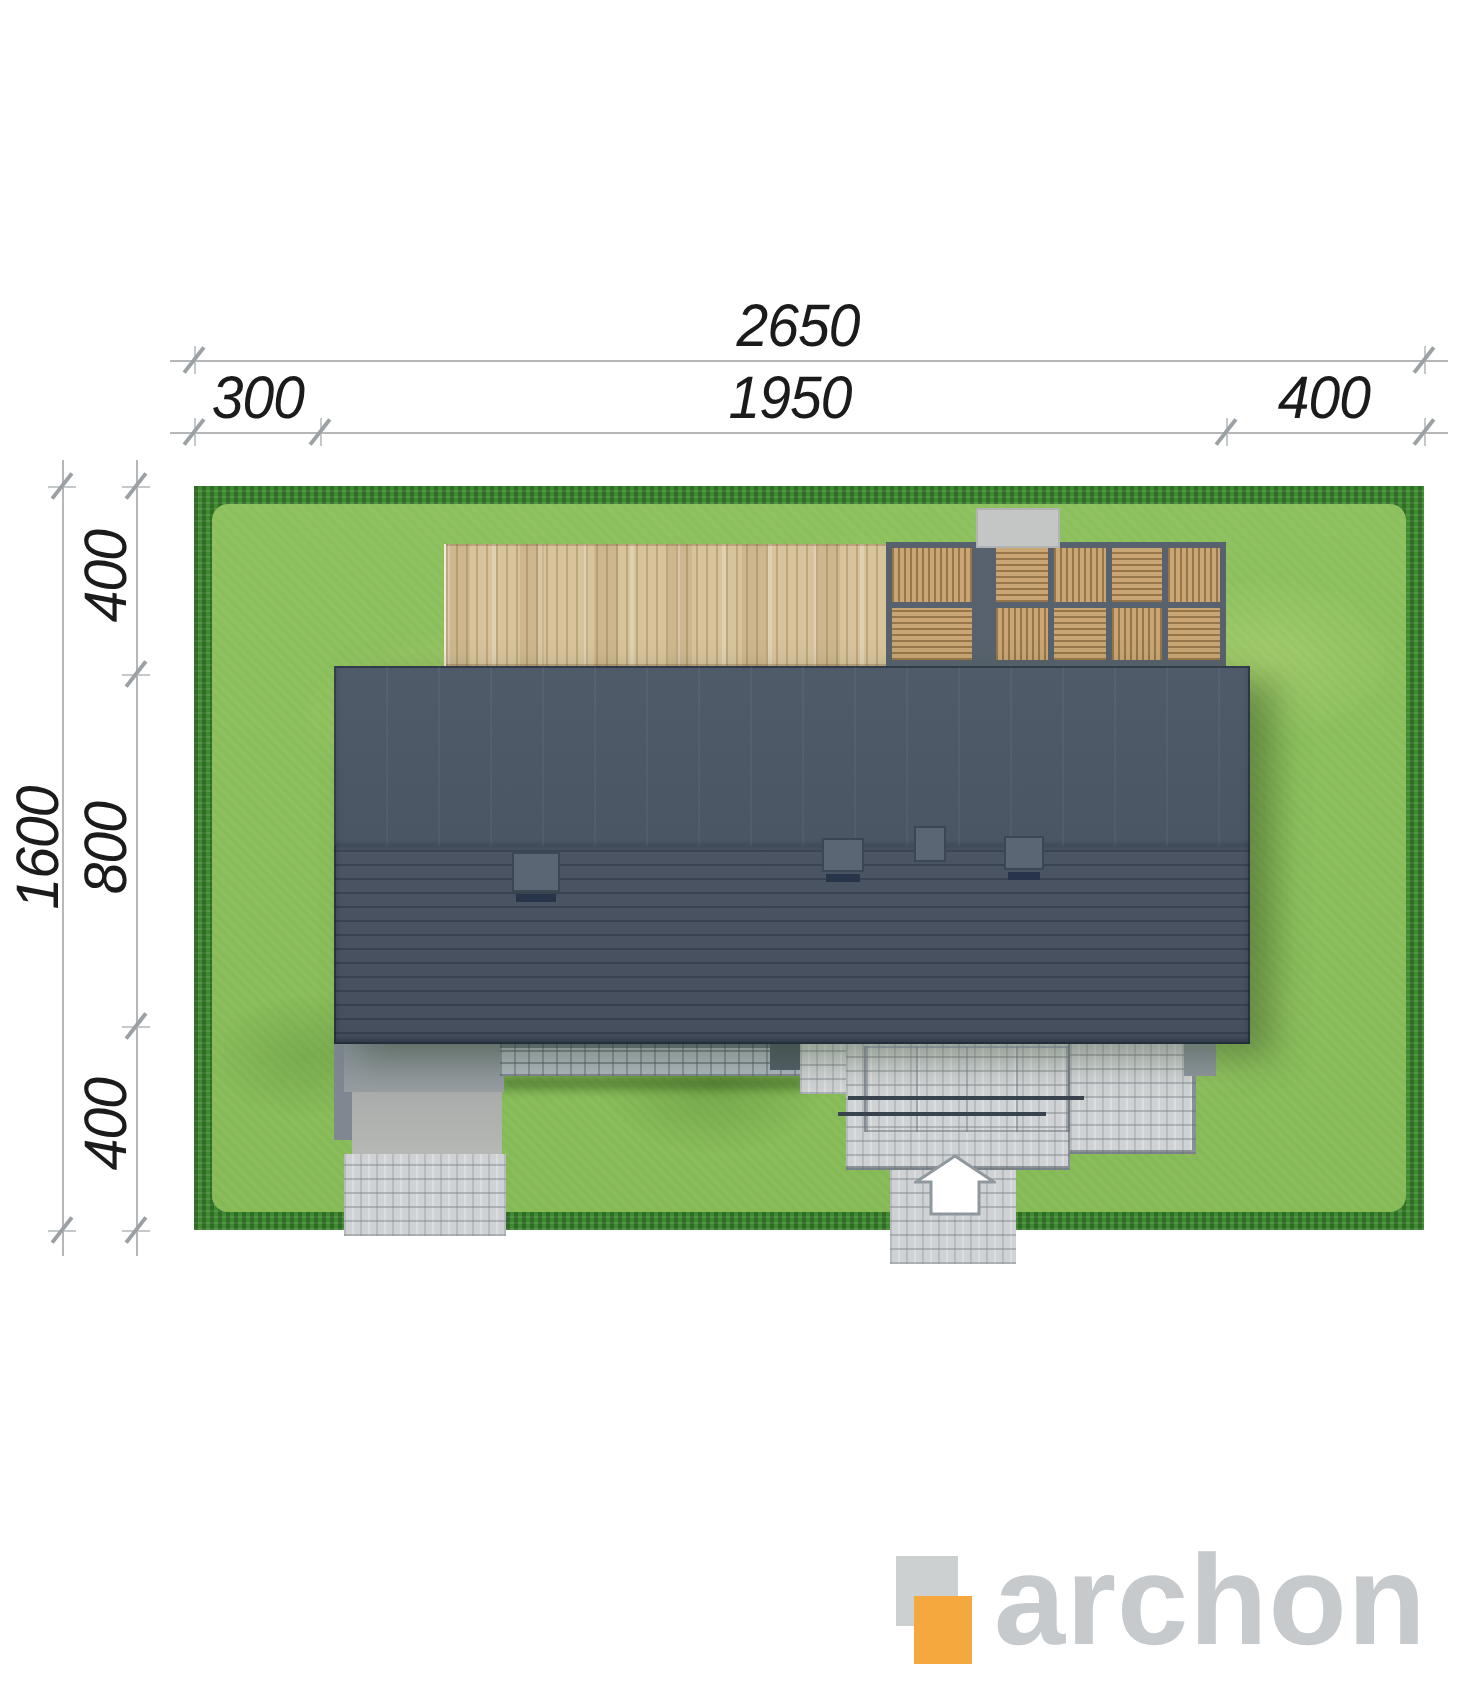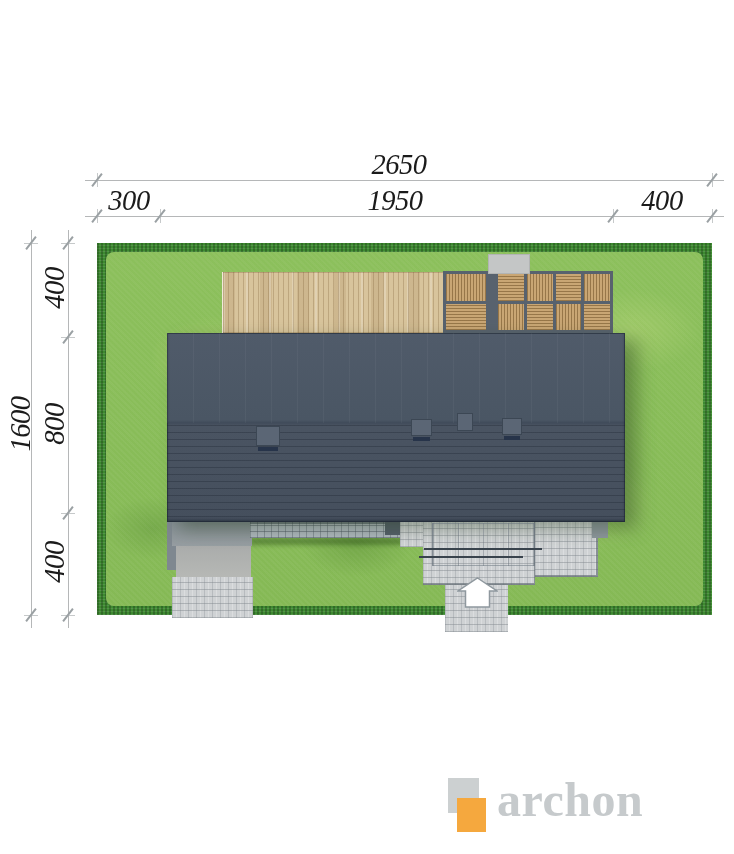--- a/index.html
+++ b/index.html
@@ -1,17 +1,17 @@
 <!DOCTYPE html>
 <html><head>
 <meta charset="utf-8">
 <style>
   html,body{margin:0;padding:0;background:#ffffff;}
   #canvas{position:relative;width:734px;height:854px;background:#ffffff;overflow:hidden;
-          font-family:Liberation Serif, serif;}
+          font-family:Liberation Sans, sans-serif;}
 
   
   .dim-line{position:absolute;background:#b5b7b8;}
   .dim-label{position:absolute;transform:translate(-50%,-50%) scaleX(.95);
              font-style:italic;font-size:30px;color:#1b1b1b;letter-spacing:-.5px;white-space:nowrap;}
   .dim-label.rot{transform:translate(-50%,-50%) rotate(-90deg) scaleX(.95);}
   .tick{position:absolute;width:0;height:0;}
   .tick .slash{position:absolute;left:-1px;top:-8px;width:2px;height:16px;background:#9aa0a3;transform:rotate(38deg);}
   .tick .wit-v{position:absolute;left:0;top:-7px;width:1px;height:14px;background:#c6c9ca;}
   .tick .wit-h{position:absolute;left:-7px;top:0;width:14px;height:1px;background:#c6c9ca;}
@@ -77,21 +77,21 @@
           background:linear-gradient(180deg,rgba(237,242,245,.60),rgba(198,208,214,.50));
           background-image:repeating-linear-gradient(90deg,rgba(100,110,120,.45) 0 1px,transparent 1px 25px);
           border:1px solid rgba(110,120,130,.55);}
   .stepline{position:absolute;height:2px;background:#39434d;z-index:7;}
   #arrow{left:457px;top:577px;width:41px;height:31px;z-index:8;}
   #grass-shadow{left:250px;top:538px;width:152px;height:7px;background:rgba(35,70,18,.40);filter:blur(2px);z-index:2;}
 
   
   #logo-gray{left:448px;top:778px;width:31px;height:35px;background:#ccd0d1;z-index:1;}
   #logo-orange{left:457px;top:798px;width:29px;height:34px;background:#f5a83e;z-index:2;}
-  #logo-text{left:497px;top:776px;font-size:48px;line-height:48px;font-weight:700;
+  #logo-text{left:497px;top:776px;font-size:64px;line-height:48px;font-weight:700;
              color:#c6cacc;letter-spacing:.5px;z-index:1;}
 </style>
 </head>
 <body>
 
 <div id="canvas">
 
   <div class="dim-line" style="left:85px;top:180px;width:639px;height:1px;"></div>
   <div class="dim-line" style="left:85px;top:216px;width:639px;height:1px;"></div>
 

